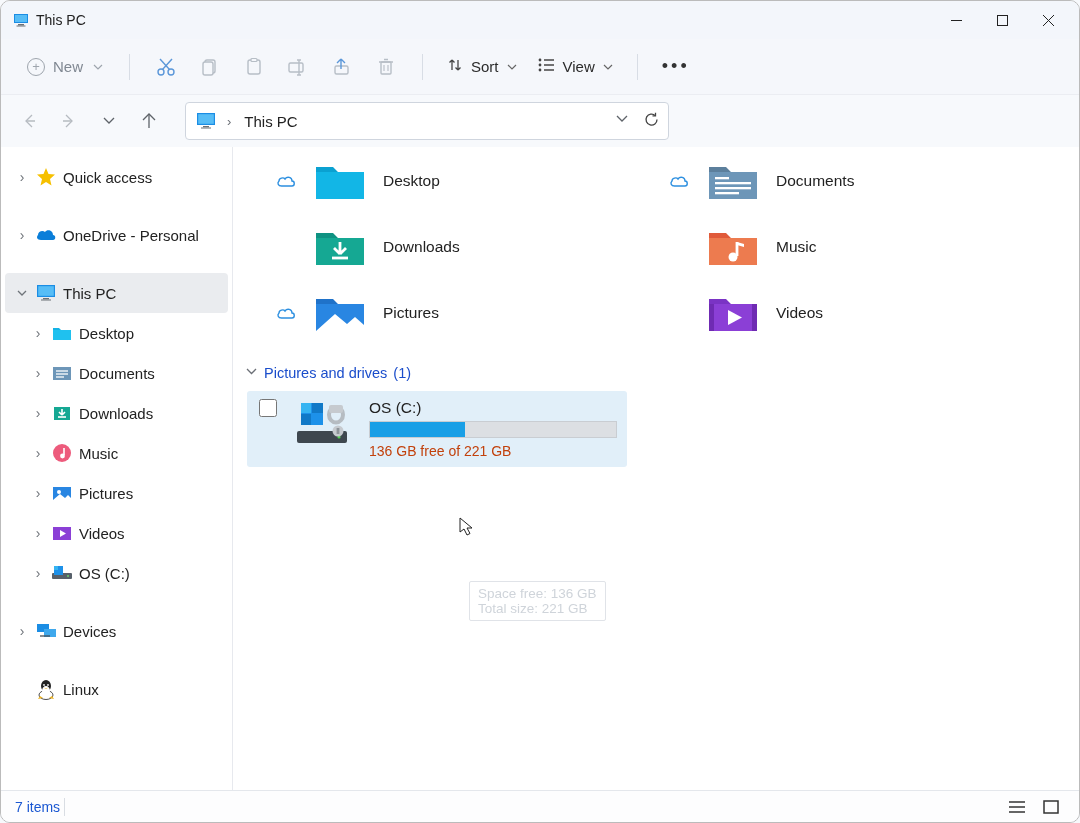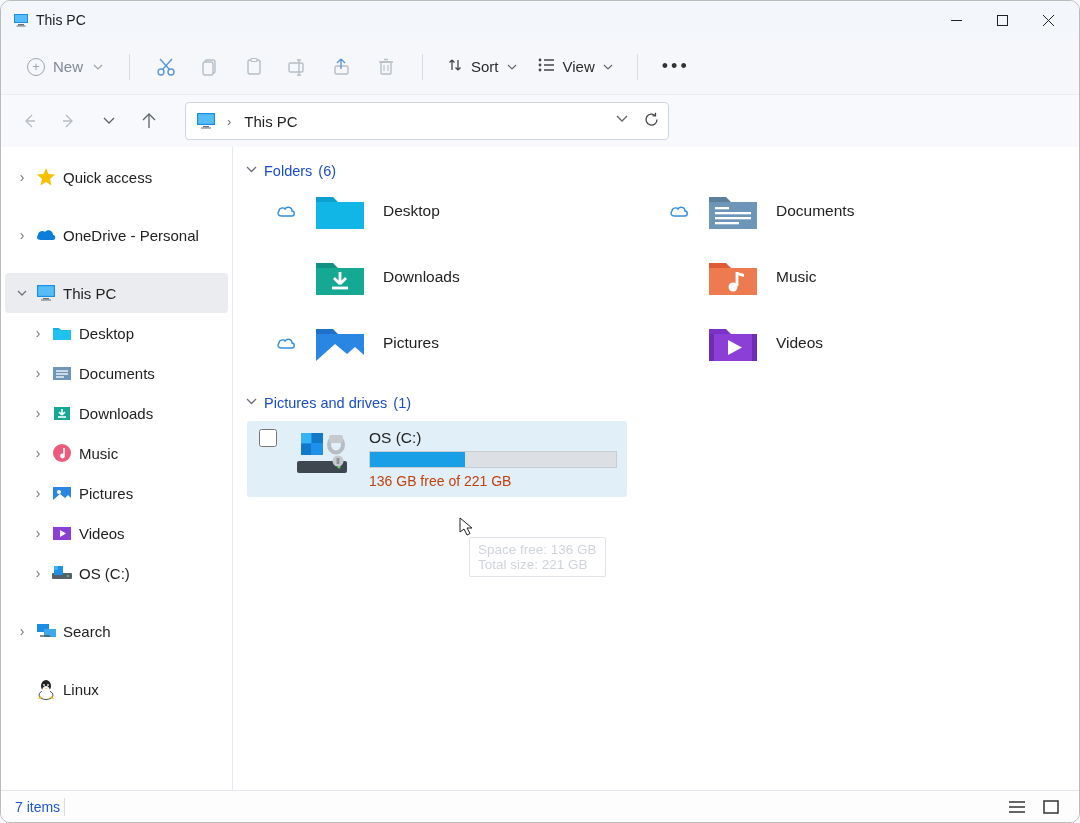--- a/index.html
+++ b/index.html
@@ -62,21 +62,21 @@
     .drive-row { display:flex; align-items:flex-start; gap:16px; width:380px; padding:8px 10px; background:#e1eff9; border-radius:3px; margin-left:4px;}
     .drive-row .chk-slot { width:22px; display:flex; align-items:center; justify-content:center;}
     .drive-row input[type=checkbox]{ width:18px; height:18px; accent-color:#2c7acb;}
     .drive-row .drv-ico { width:58px; height:48px; position:relative;}
     .drive-row .drv-info { flex:1;}
     .drive-row .drv-name { font-size:15.5px; color:#222; margin-bottom:4px;}
     .drive-row .drv-bar { height:17px; width:100%; background:#dcdfe3; position:relative; margin-bottom:5px; border:1px solid #c9cdd2;}
     .drive-row .drv-bar-fill { position:absolute; left:0; top:0; bottom:0; background:#199fe6;}
     .drive-row .drv-free { font-size:14px; color:#c2410c;}
     
-    .tooltip-float { position:absolute; border:1px solid #e0e3e8; background:#fff; padding:4px 8px; font-size:13.5px; color:#cfd4da; border-radius:2px;}
+    .tooltip-float { position:absolute; border:1px solid #e0e3e8; background:#fff; padding:4px 8px; font-size:13.5px; color:#cfd4da; border-radius:2px;margin-top:44px;}
     .cursor-ptr { position:absolute; }
     
     
     .statusbar { height:32px; border-top:1px solid #e4e7ec; display:flex; align-items:center; padding:0 14px 0 14px; gap:4px; background:#fdfdfe;}
     .statusbar .items-count { color:#1a57d2; font-size:14px;}
     .statusbar .sb-right { margin-left:auto; display:flex; gap:6px;}
     .sb-view { width:28px; height:22px; display:flex; align-items:center; justify-content:center; color:#333;}
     
     .chev { display:inline-block; }
   </style>
@@ -364,21 +364,21 @@
     <div class="side-gap"></div>
     <div class="side-item">
       <span class="expander">›</span>
       <span class="s-icon">
           <svg width="22" height="18" viewBox="0 0 22 18">
             <rect x="2" y="2" width="12" height="8" fill="#1b8de4"></rect>
             <rect x="9" y="7" width="12" height="8" fill="#3fa8ec"></rect>
             <line x1="5" y1="14" x2="15" y2="14" stroke="#4a5056" stroke-width="1.3"></line>
           </svg>
         </span>
-      <span>Search</span>
+      <span>Devices</span>
     </div>
     <div class="side-gap"></div>
     <div class="side-item">
       <span class="expander" style="visibility:hidden">›</span>
       <span class="s-icon">
           <svg width="20" height="22" viewBox="0 0 20 22">
             <ellipse cx="10" cy="17" rx="7" ry="4.5" fill="#fff" stroke="#222" stroke-width="0.8"></ellipse>
             <ellipse cx="10" cy="8" rx="5" ry="6" fill="#222"></ellipse>
             <ellipse cx="10" cy="13" rx="4" ry="5" fill="#fff"></ellipse>
             <circle cx="8" cy="7" r="1.1" fill="#fff"></circle>
@@ -389,27 +389,20 @@
             <path d="M4 18 L2 21 L7 20 Z" fill="#eab020"></path>
             <path d="M16 18 L18 21 L13 20 Z" fill="#eab020"></path>
           </svg>
         </span>
       <span>Linux</span>
     </div>
   </div>
 
   <div class="content" style="position:relative;">
 
-    <div class="section-header">
-      <span class="chev-down"><svg width="13" height="13" viewBox="0 0 13 13">
-            <path d="M2 4 L6.5 8.5 L11 4" fill="none" stroke="#6c7077" stroke-width="1.3"></path>
-          </svg></span>
-      <span>Folders</span>
-      <span>(6)</span>
-    </div>
 
     <div class="folder-grid">
       <div class="folder-item">
         <span class="cloud-slot">
             <svg width="20" height="14" viewBox="0 0 20 14">
               <path d="M5.5 12 C2 12 1 9 3 7 C3 4 7.5 3 9 5 C11 2 16 3 16 7 C19 7 19 12 16 12 Z" fill="none" stroke="#2c8fe0" stroke-width="1.4"></path>
             </svg>
           </span>
         <span class="fld-ico">
             <svg width="54" height="44" viewBox="0 0 54 44">

